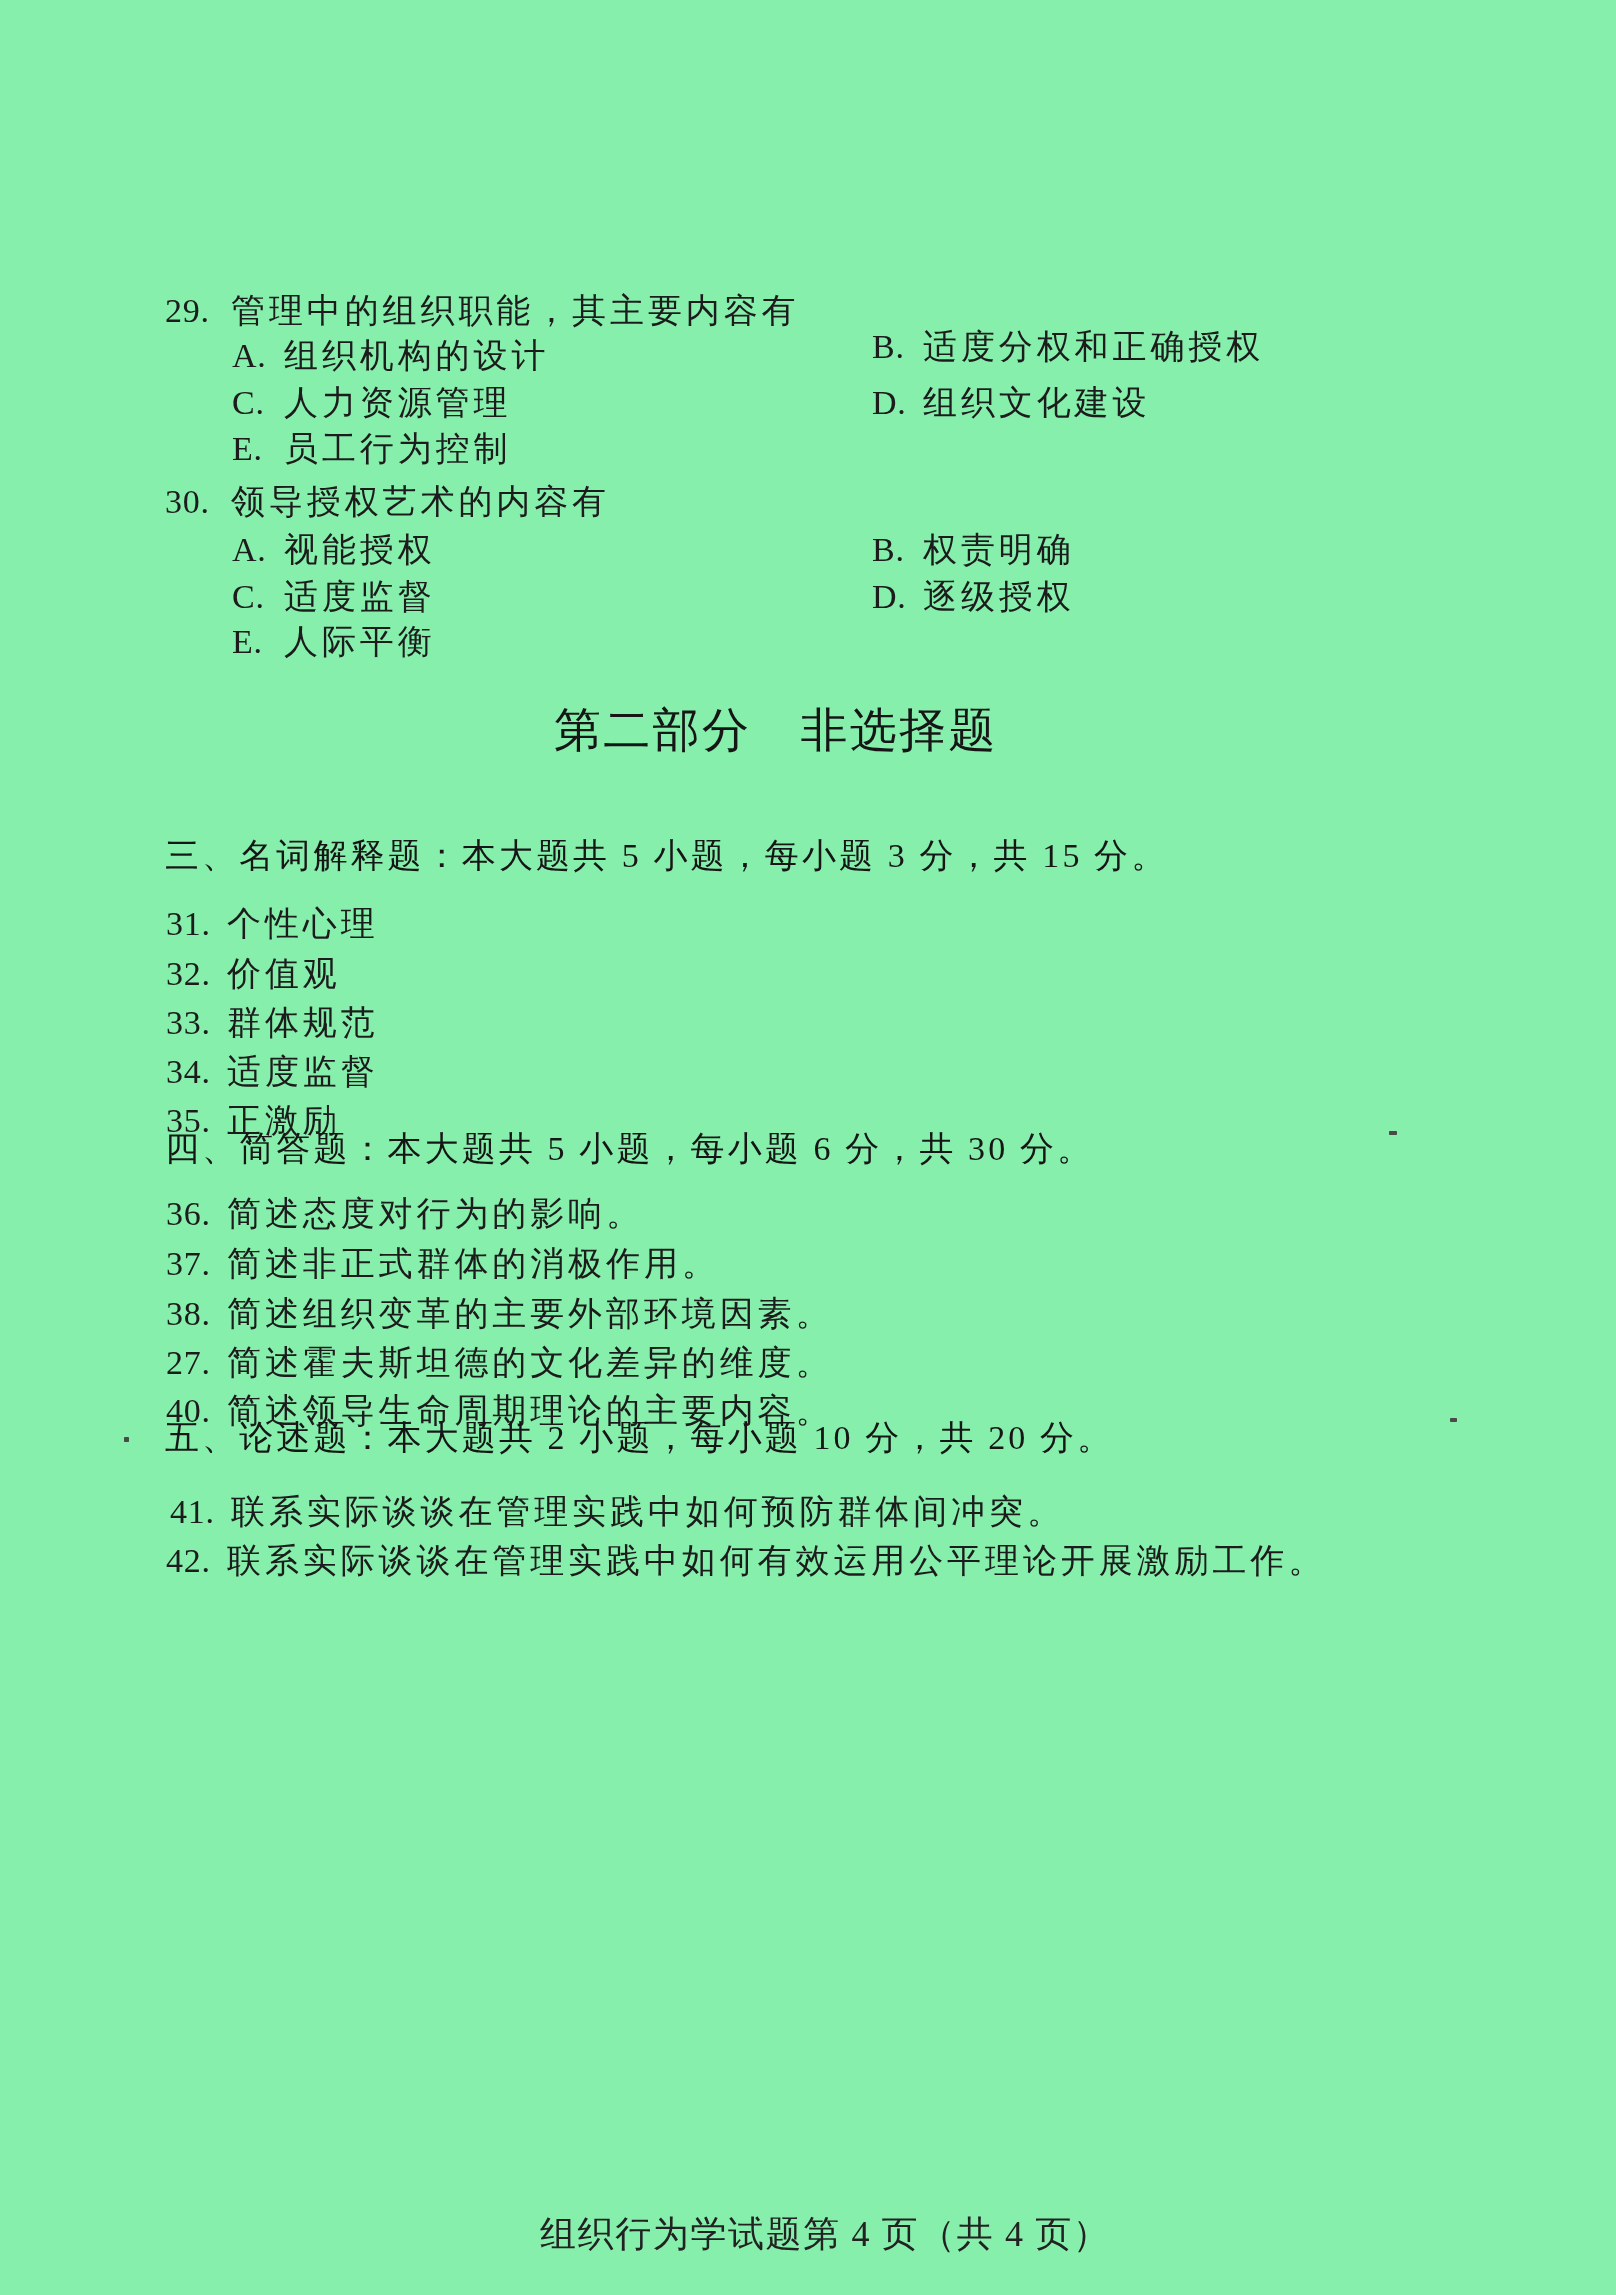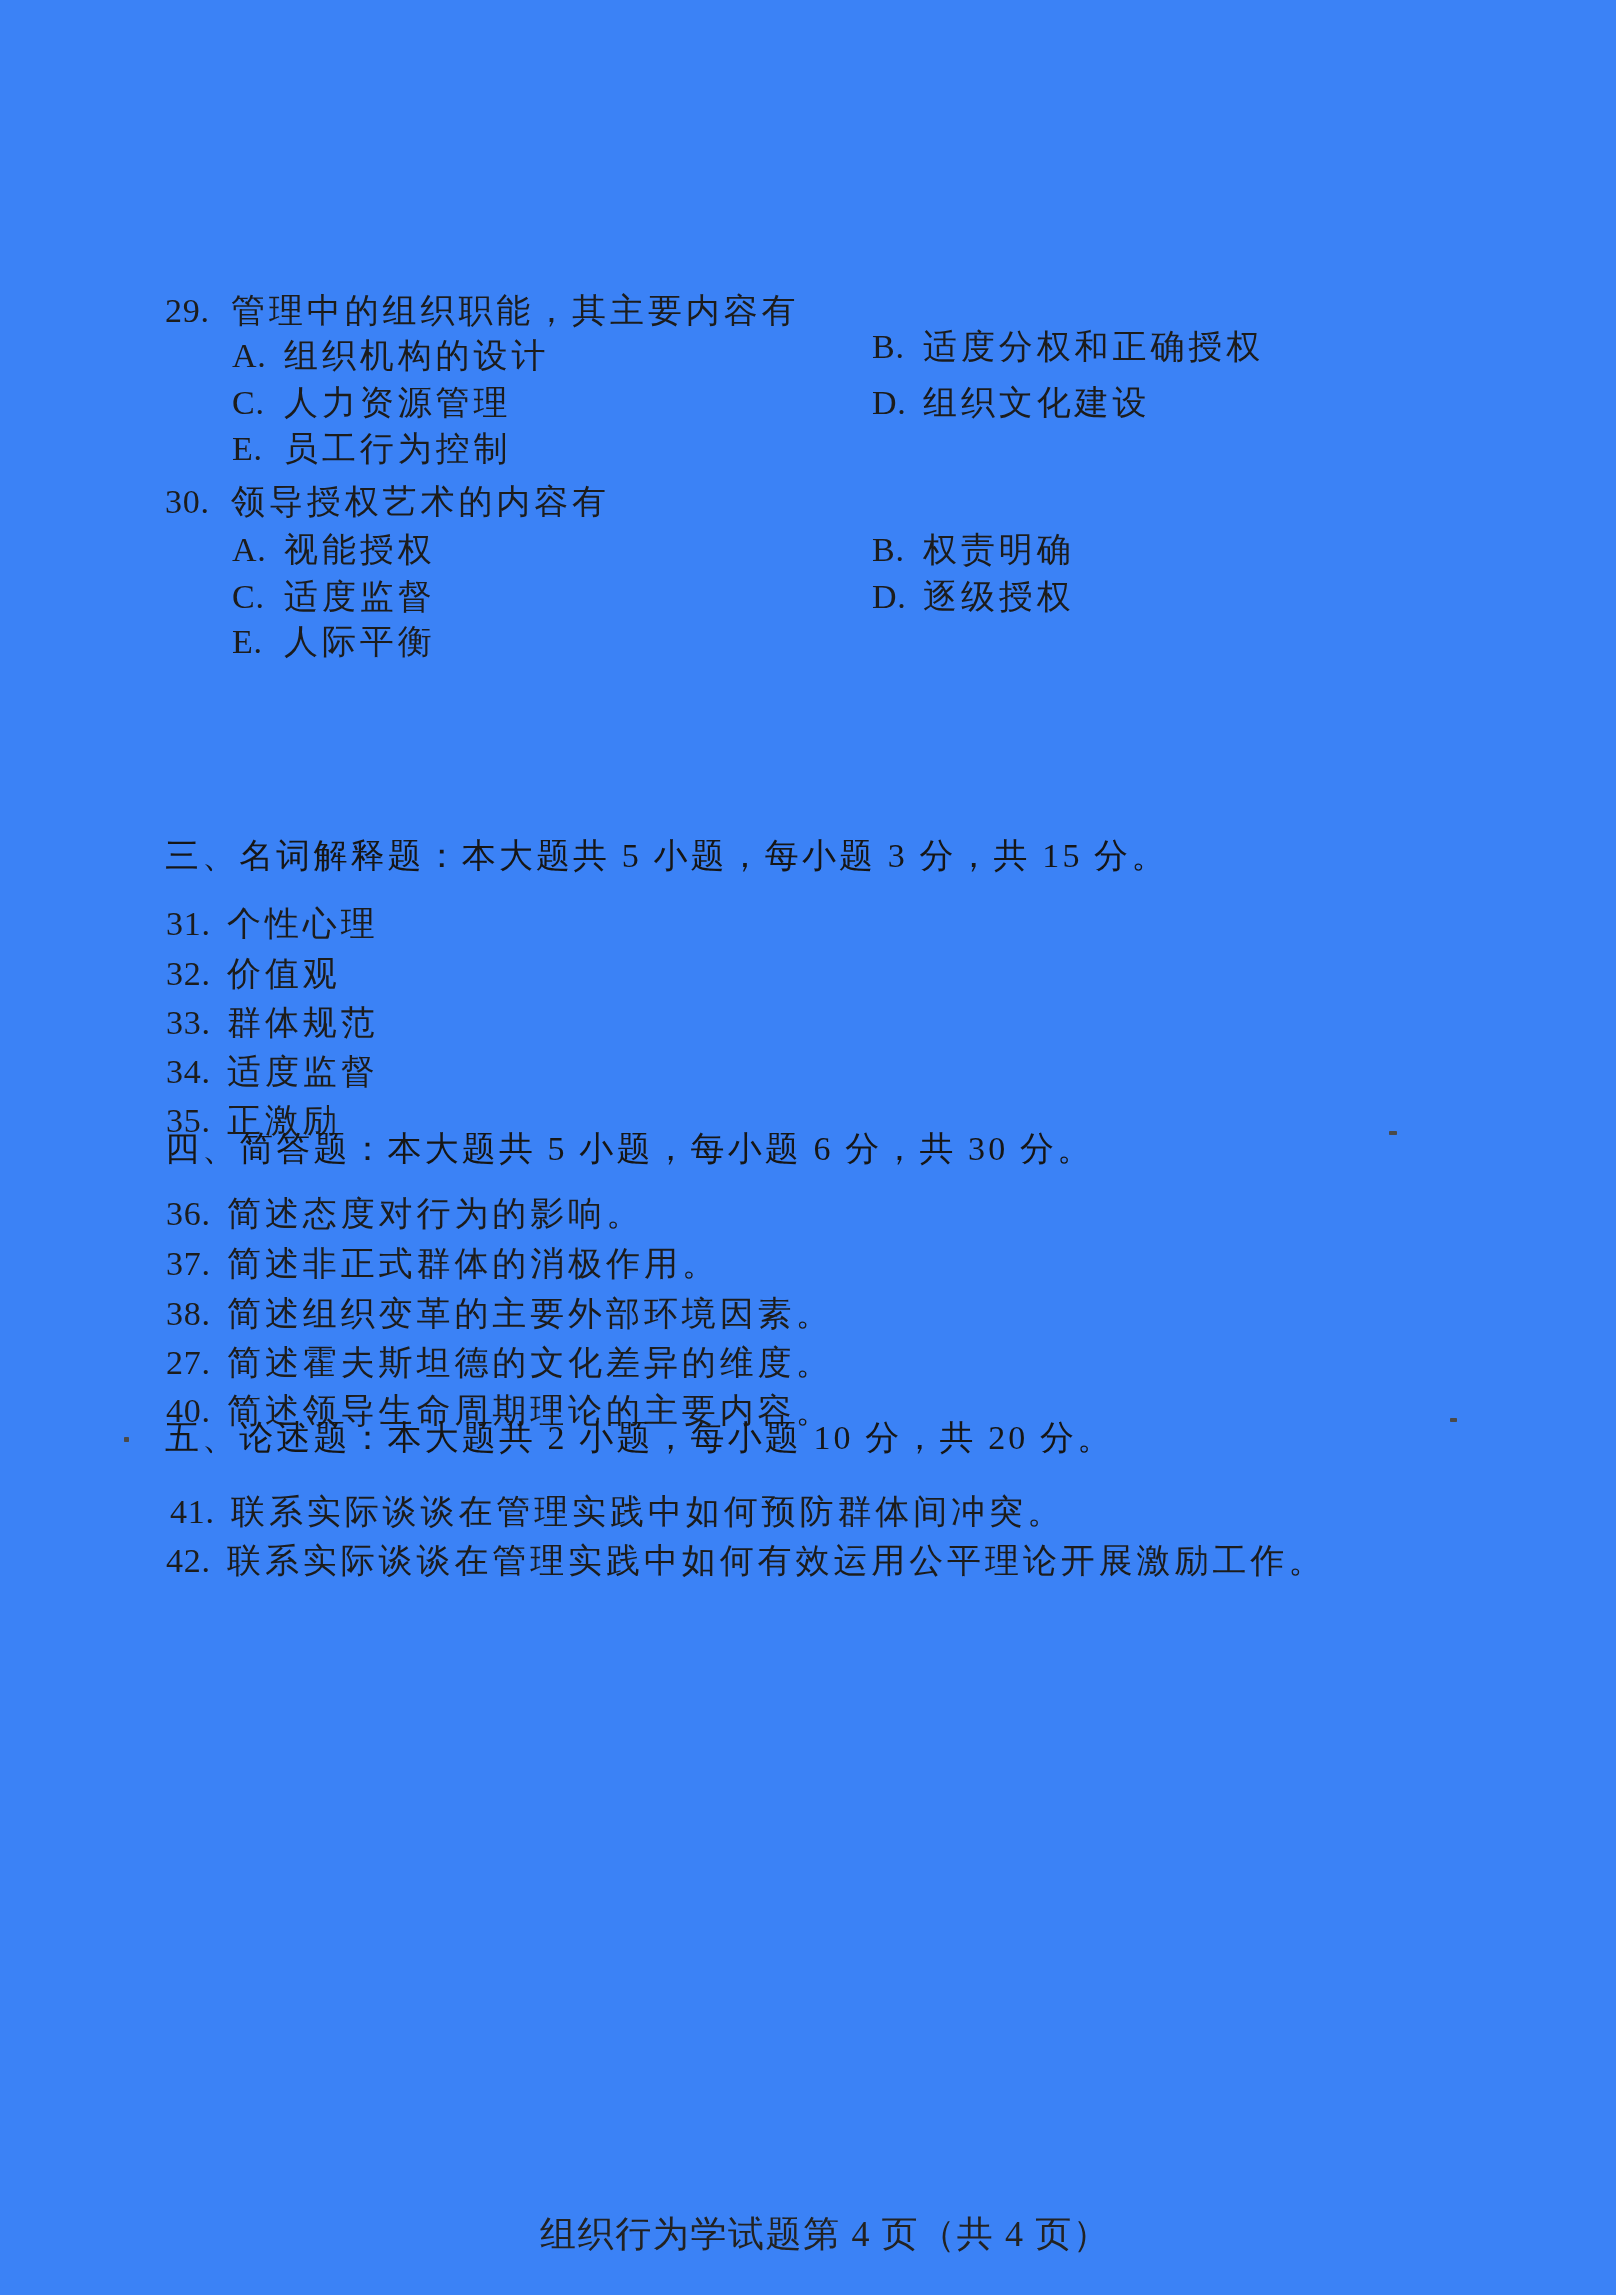--- a/index.html
+++ b/index.html
@@ -1,19 +1,19 @@
 <!DOCTYPE html>
 <html style="font-size:12.4px"><head>
 <meta charset="utf-8">
 <style>
   html,body{margin:0;padding:0;background:#ffffff;}
   .page{
     position:relative;
     width:1616px;height:2295px;
-    background:#3b82f6;
+    background:#86efac;
     font-family:"Liberation Serif","DejaVu Serif",serif;
     color:#1c1c1c;
     overflow:hidden;
   }
   .ln{
     position:absolute;
     white-space:nowrap;
     font-size:34px;
     line-height:1;
     letter-spacing:3.9px;
@@ -81,20 +81,21 @@
       <span class="olabel">C.</span><span>适度监督</span>
     </div>
     <div class="ln" style="top:580px;left:872px">
       <span class="olabel-r">D.</span><span>逐级授权</span>
     </div>
     <div class="ln" style="top:625px;left:232px">
       <span class="olabel">E.</span><span>人际平衡</span>
     </div>
   </div>
 
+  <div class="part-title" style="top:707px;left:554px">第二部分　非选择题</div>
 
   <div>
     <div class="ln hdr" style="top:839px;left:165px">三、名词解释题：本大题共 5 小题，每小题 3 分，共 15 分。</div>
     <div class="ln" style="top:887px;left:166px">
       <span class="inum">31.</span><span>个性心理</span>
     </div>
     <div class="ln" style="top:937px;left:166px">
       <span class="inum">32.</span><span>价值观</span>
     </div>
     <div class="ln" style="top:986px;left:166px">

